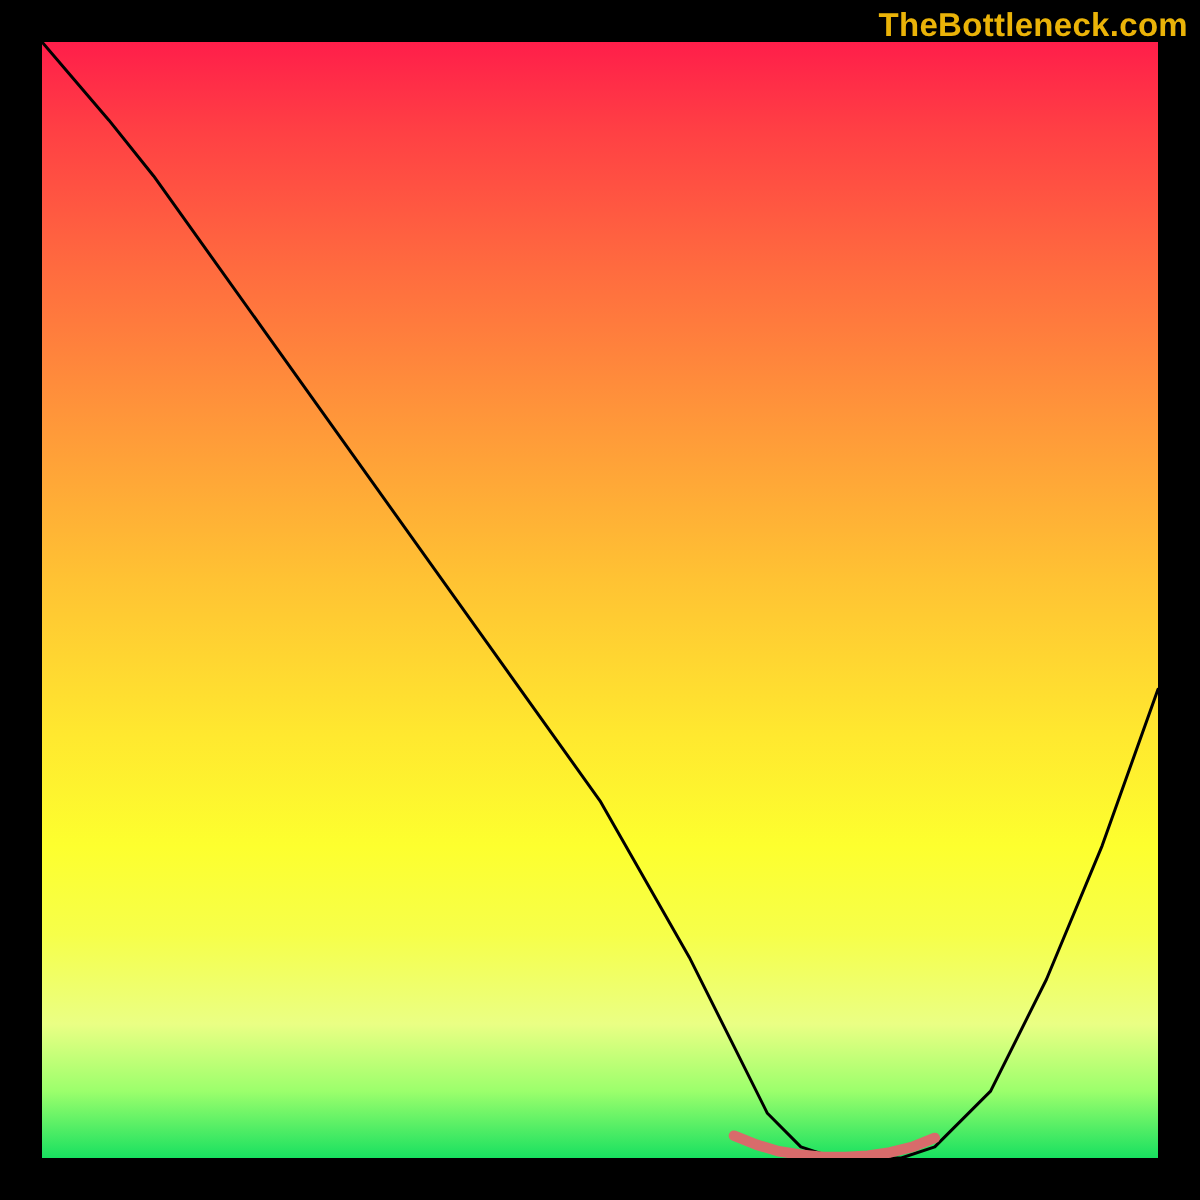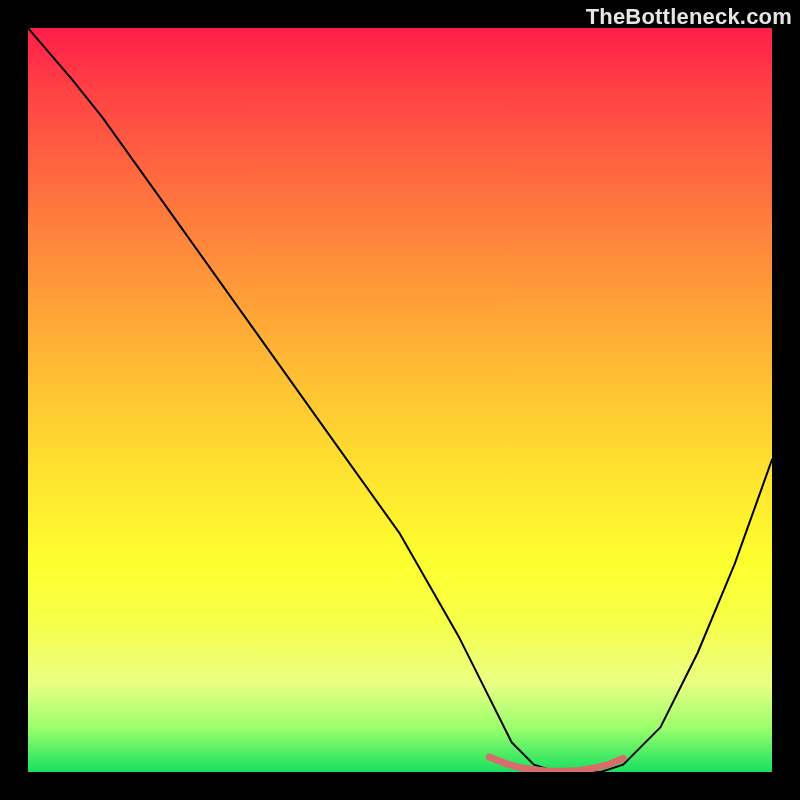--- a/index.html
+++ b/index.html
@@ -37,21 +37,21 @@
       #9cff6c 94%,
       #18e060 100%);
   }
   .watermark {
     position: absolute;
     top: 4px;
     right: 8px;
     font-family: Arial, Helvetica, sans-serif;
     font-size: 22px;
     font-weight: bold;
-    color: #e5e5e5;
+    color: #eab308;
     letter-spacing: 0.2px;
   }
   svg.chart {
     position: absolute;
     left: 0;
     top: 0;
     width: 744px;
     height: 744px;
   }
 </style>

